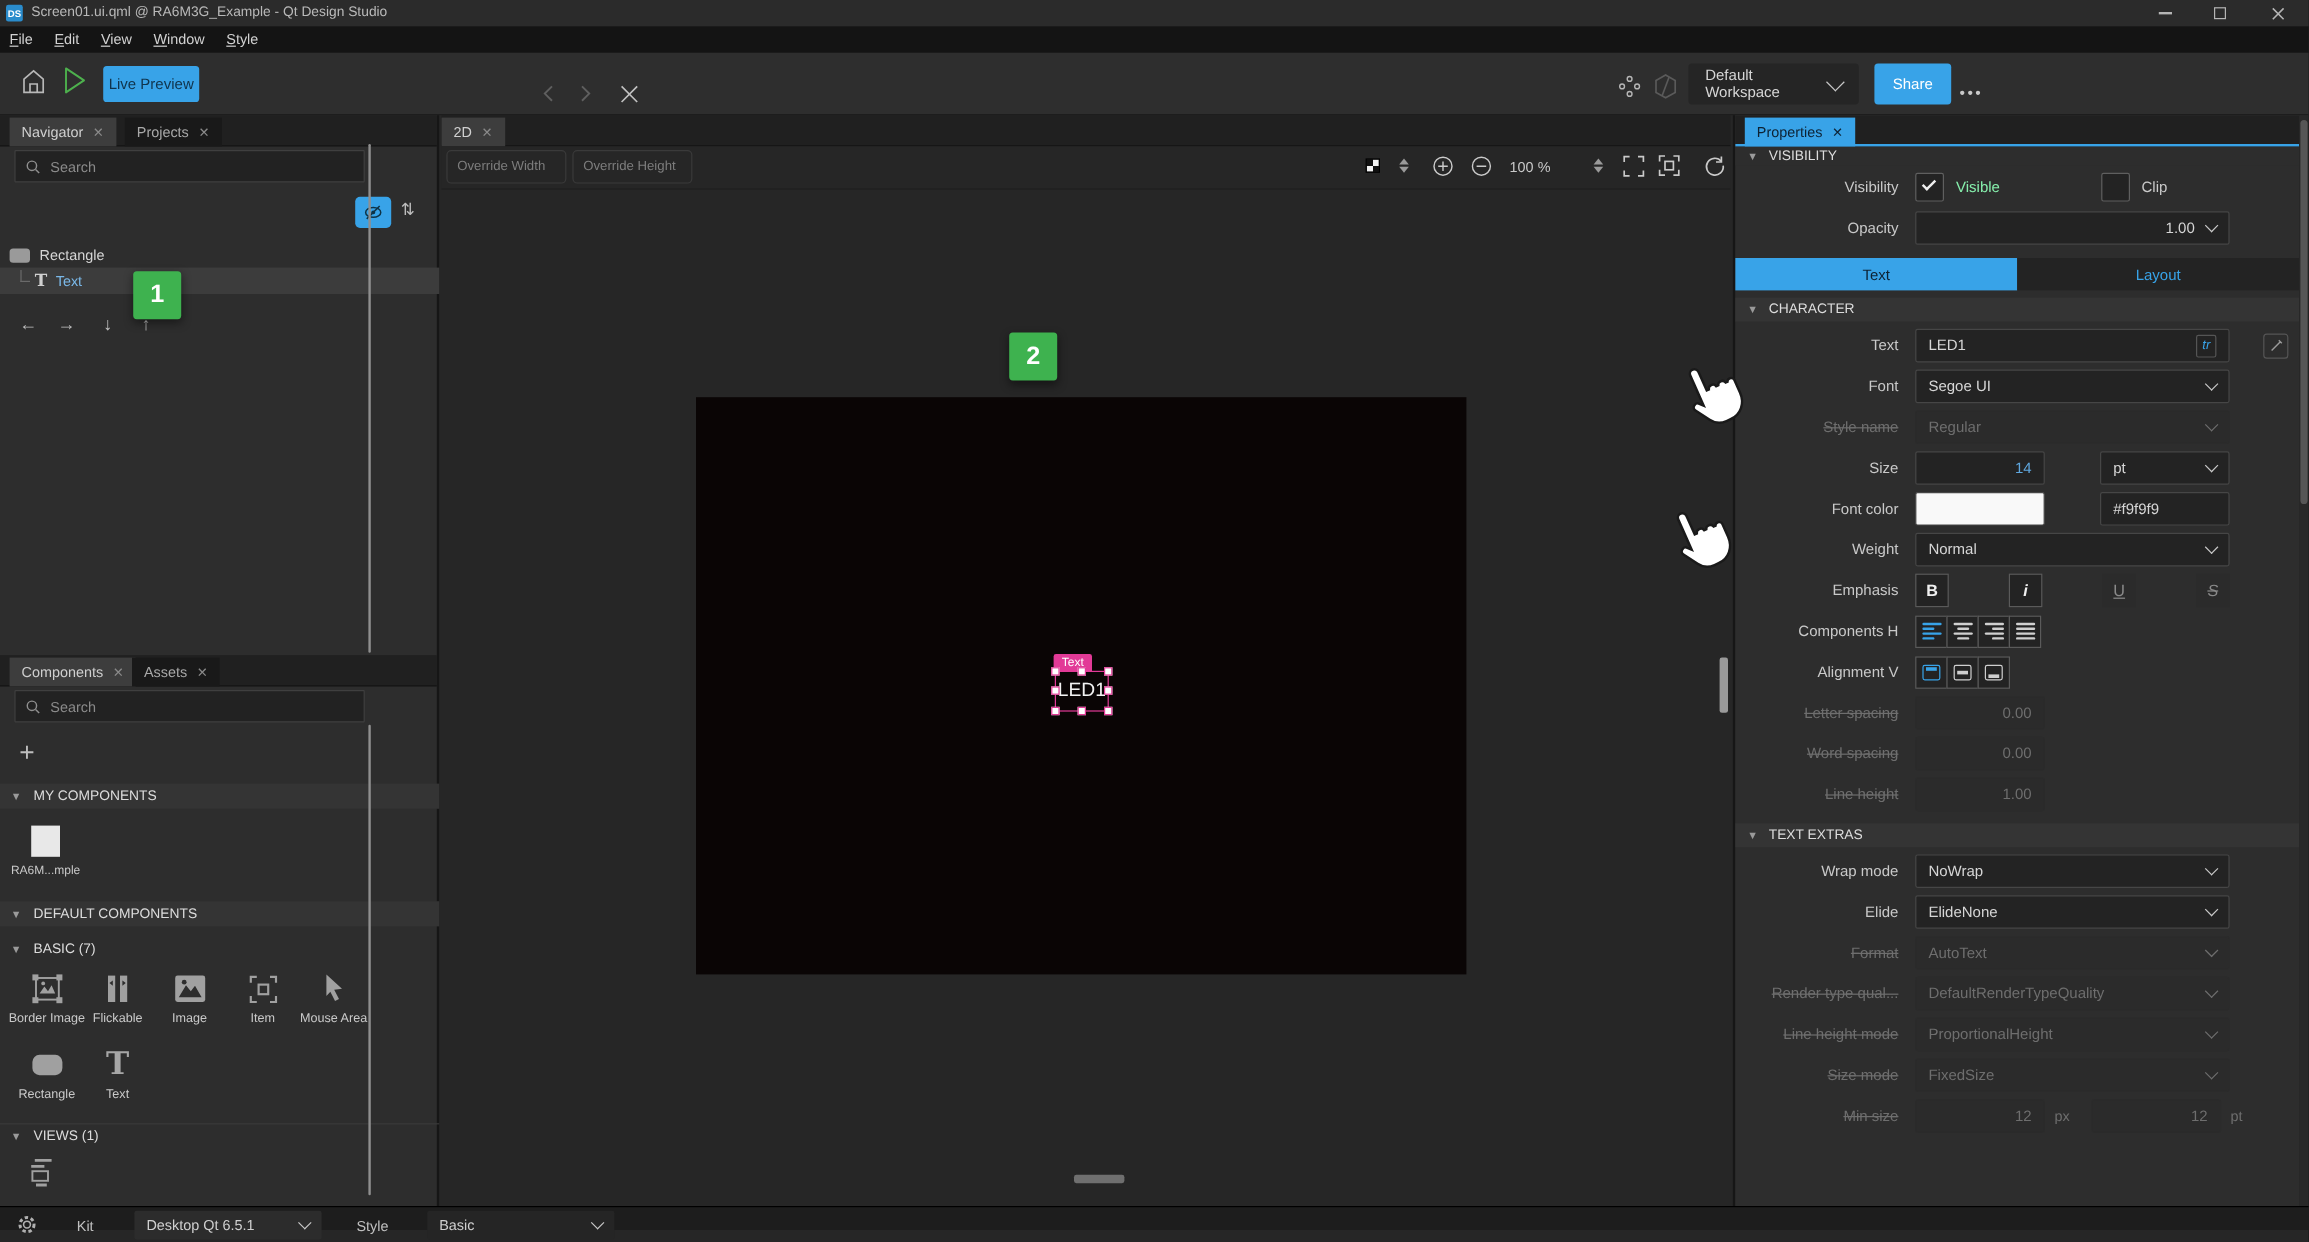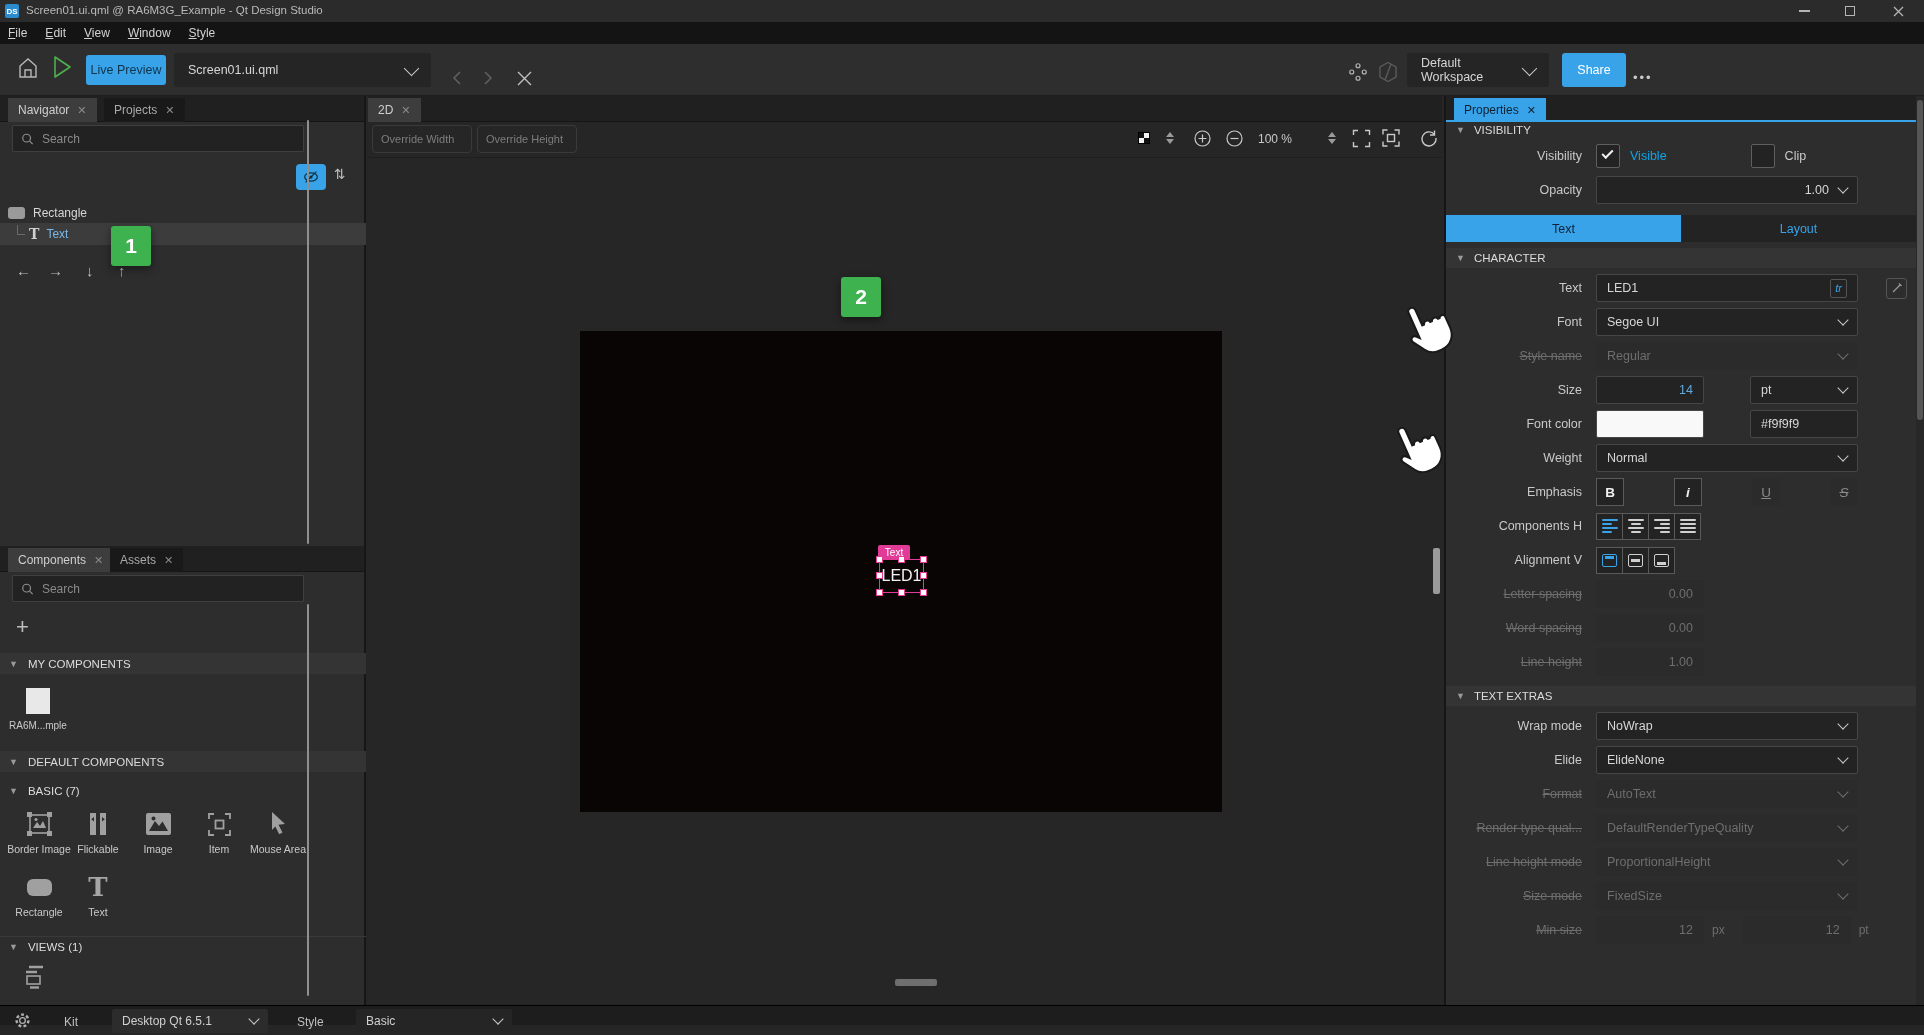--- a/index.html
+++ b/index.html
@@ -136,24 +136,20 @@
       <svg width="22" height="24" viewBox="0 0 22 24">
         <path d="M3 10 L11 3 L19 10 L19 21 L3 21 Z M8 21 L8 14 L14 14 L14 21" fill="none" stroke="#b8b8b8" stroke-width="1.4"></path>
       </svg>
     </div>
     <div class="abs" style="left:50px;top:10px">
       <svg width="24" height="26" viewBox="0 0 24 26">
         <path d="M5 3 L20 13 L5 23 Z" fill="none" stroke="#4db04d" stroke-width="1.6" stroke-linejoin="round"></path>
       </svg>
     </div>
     <div class="abs btn-blue" style="left:86px;top:11px;width:80px;height:30px;color:#10344c">Live Preview</div>
-    <div class="abs filesel" style="left:174px;top:9px;width:257px;height:34px">
-      <span>Screen01.ui.qml</span>
-      <span class="chv big"></span>
-    </div>
     <div class="abs" style="left:450px;top:26px">
       <svg width="16" height="16" viewBox="0 0 16 16">
           <path d="M10 2 L4 8 L10 14" fill="none" stroke="#5f5f5f" stroke-width="1.6"></path>
         </svg>
     </div>
     <div class="abs" style="left:479px;top:26px">
       <svg width="16" height="16" viewBox="0 0 16 16">
           <path d="M6 2 L12 8 L6 14" fill="none" stroke="#5f5f5f" stroke-width="1.6"></path>
         </svg>
     </div>
@@ -455,21 +451,21 @@
 
     <div class="phead" style="margin-top:0;height:16px;background:#2d2d2d">
       <span class="caret">▼</span>
       <span>VISIBILITY</span>
     </div>
     <div class="prow" style="margin-top:4px">
       <span class="plab">Visibility</span>
       <span class="chk">
           <span class="mark"></span>
         </span>
-      <span style="margin-left:10px;font-size:12.5px;color:#0ea5e9">Visible</span>
+      <span style="margin-left:10px;font-size:12.5px;color:#86efac">Visible</span>
       <span class="chk" style="margin-left:84px"></span>
       <span style="margin-left:10px;font-size:12.5px;color:#c9c9c9">Clip</span>
     </div>
     <div class="prow">
       <span class="plab">Opacity</span>
       <span class="fld dd w-full">
         <span></span>
         <span style="display:flex;align-items:center;gap:10px">
             <span>1.00</span>
             <span class="chv"></span>

